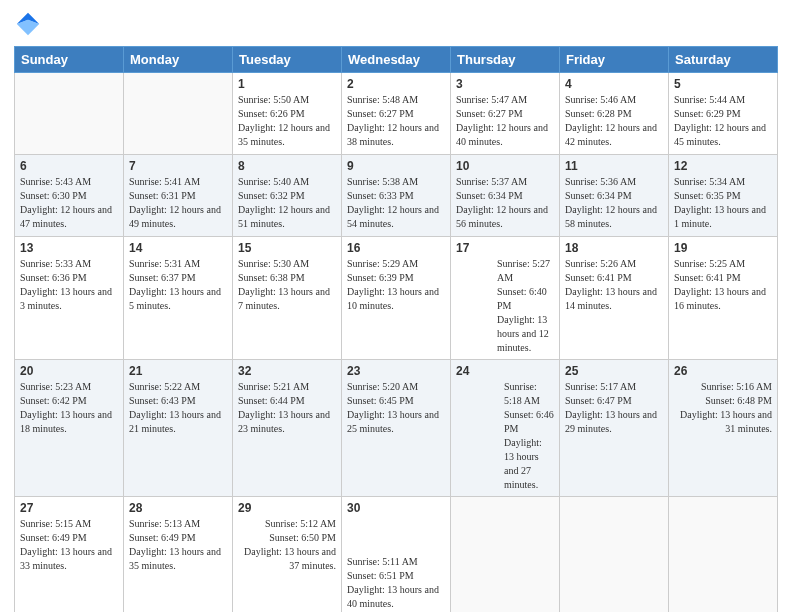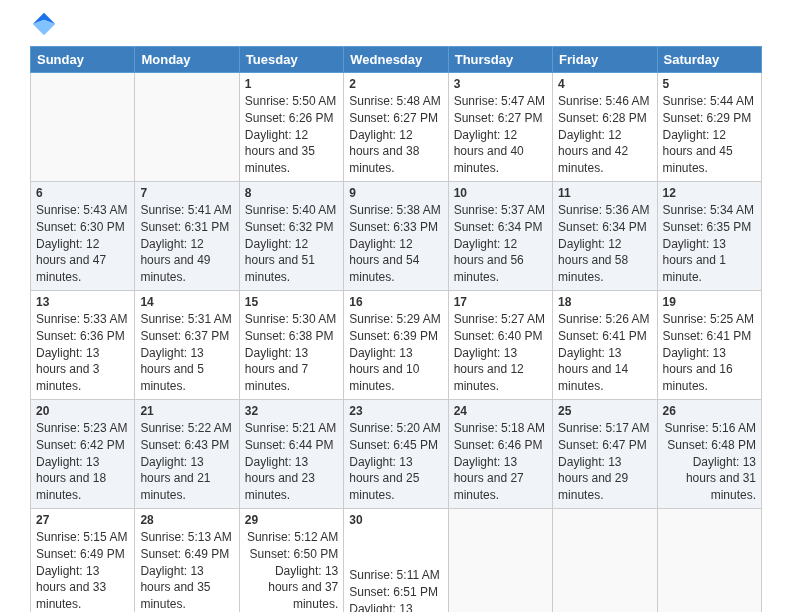--- a/index.html
+++ b/index.html
@@ -6,21 +6,21 @@
     body {
       font-family: Arial, sans-serif;
       background: #fff;
       width: 792px;
       height: 612px;
       overflow: hidden;
     }
     .page {
       width: 792px;
       height: 544px;
-      padding: 10px 30px;
+      padding: 10px 14px;
       display: flex;
       flex-direction: column;
     }
     .header {
       display: flex;
       justify-content: space-between;
       align-items: flex-start;
       margin-bottom: 8px;
     }
     .logo {
@@ -81,23 +81,24 @@
     .calendar tr:nth-child(even) td {
       background: #f0f4f8;
     }
     .day-num {
       font-size: 12px;
       font-weight: bold;
       margin-bottom: 2px;
       display: block;
     }
     .day-info {
-      font-size: 12px;
+      font-size: 10px;
       line-height: 1.4;
       color: #333;
+      font-family: Liberation Serif, serif;
     }
     .empty-cell {
       background: #f9f9f9 !important;
     }
   </style>
 </head>
 <body>
 
 <div class="page">
   <div class="header">
@@ -228,21 +229,21 @@
 Daylight: 13 hours and 7 minutes.</div>
           </td>
           <td>
             <span class="day-num">16</span>
             <div class="day-info" style="white-space: pre-line;">Sunrise: 5:29 AM
 Sunset: 6:39 PM
 Daylight: 13 hours and 10 minutes.</div>
           </td>
           <td>
             <span class="day-num">17</span>
-            <div class="day-info" style="white-space: pre-line;">Sunrise: 5:27 AM
+            <div class="day-info" style="white-space: pre-line; margin-left: 41px;">Sunrise: 5:27 AM
 Sunset: 6:40 PM
 Daylight: 13 hours and 12 minutes.</div>
           </td>
           <td>
             <span class="day-num">18</span>
             <div class="day-info" style="white-space: pre-line;">Sunrise: 5:26 AM
 Sunset: 6:41 PM
 Daylight: 13 hours and 14 minutes.</div>
           </td>
           <td>
@@ -272,21 +273,21 @@
 Daylight: 13 hours and 23 minutes.</div>
           </td>
           <td>
             <span class="day-num">23</span>
             <div class="day-info" style="white-space: pre-line;">Sunrise: 5:20 AM
 Sunset: 6:45 PM
 Daylight: 13 hours and 25 minutes.</div>
           </td>
           <td>
             <span class="day-num">24</span>
-            <div class="day-info" style="white-space: pre-line;">Sunrise: 5:18 AM
+            <div class="day-info" style="white-space: pre-line; margin-left: 48px;">Sunrise: 5:18 AM
 Sunset: 6:46 PM
 Daylight: 13 hours and 27 minutes.</div>
           </td>
           <td>
             <span class="day-num">25</span>
             <div class="day-info" style="white-space: pre-line;">Sunrise: 5:17 AM
 Sunset: 6:47 PM
 Daylight: 13 hours and 29 minutes.</div>
           </td>
           <td>

